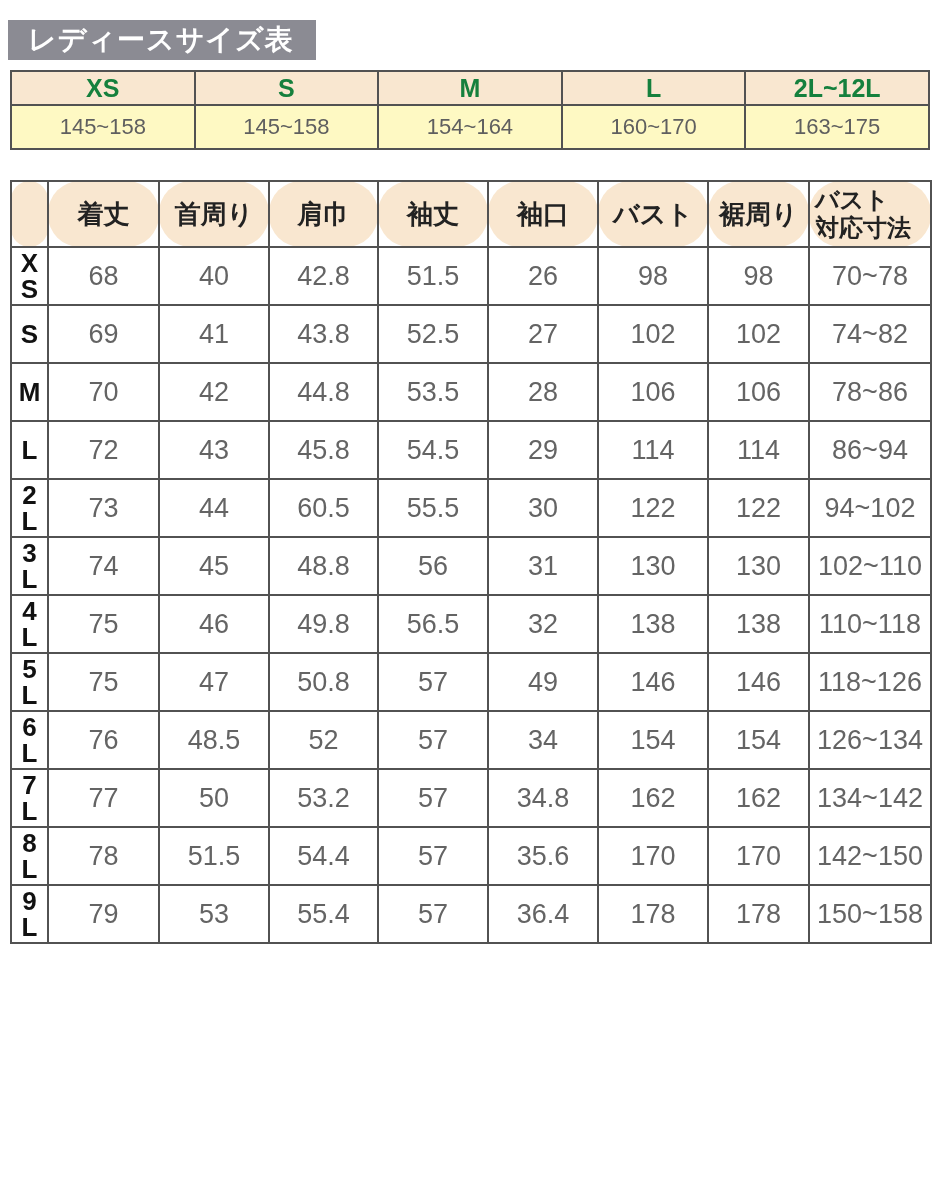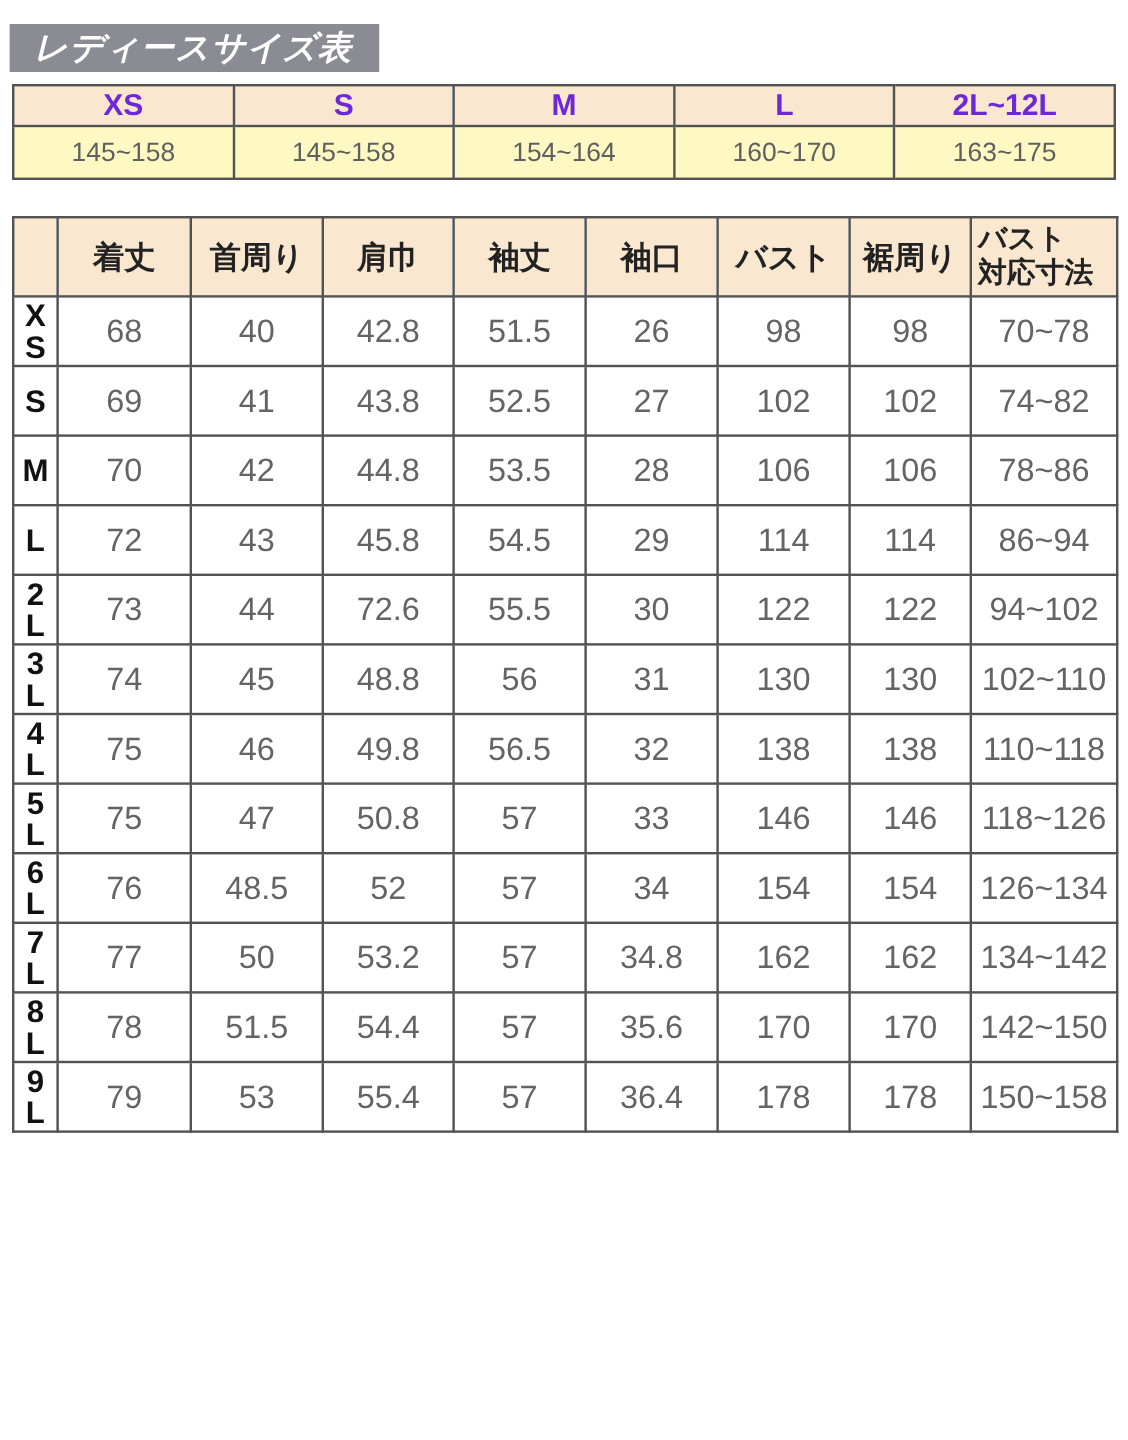--- a/index.html
+++ b/index.html
@@ -20,21 +20,20 @@
     display: inline-block;
     background: #8b8b93;
     color: #ffffff;
     font-size: 28px;
     font-weight: bold;
     line-height: 40px;
     height: 40px;
     padding: 0 22px 0 20px;
     margin-left: -2px;
     letter-spacing: 1px;
-    font-style: italic;
   }
   .subtitle {
     margin-top: 12px;
     font-size: 25px;
     font-weight: bold;
     color: #1e1e1e;
     letter-spacing: 1px;
   }
   table {
     border-collapse: collapse;
@@ -45,40 +44,41 @@
     border: 2px solid #525252;
     text-align: center;
     vertical-align: middle;
     padding: 0;
     overflow: hidden;
   }
   
   .height-table { margin-top: 10px; }
   .height-table th {
     background: #f9e7d0;
-    color: #6d28d9;
+    color: #15803d;
     font-size: 25px;
     font-weight: bold;
     height: 32px;
   }
   .height-table td {
     background: #fef9c3;
     color: #5f5f5f;
     font-size: 22px;
     font-weight: normal;
     height: 42px;
   }
   
   .size-table { margin-top: 30px; }
   .size-table thead th {
     background: #f9e7d0;
     color: #222222;
     font-size: 26px;
     font-weight: bold;
     height: 64px;
+    border-radius: 32px;
   }
   .size-table thead th.bust-header {
     text-align: left;
     font-size: 24px;
     line-height: 28px;
     padding-left: 5px;
     white-space: pre-line;
   }
   .size-table tbody td {
     background: #ffffff;
@@ -195,21 +195,21 @@
           <td>29</td>
           <td>114</td>
           <td>114</td>
           <td>86~94</td>
         </tr>
         <tr>
           <th class="label-col">2
 L</th>
           <td>73</td>
           <td>44</td>
-          <td>72.6</td>
+          <td>60.5</td>
           <td>55.5</td>
           <td>30</td>
           <td>122</td>
           <td>122</td>
           <td>94~102</td>
         </tr>
         <tr>
           <th class="label-col">3
 L</th>
           <td>74</td>
@@ -233,21 +233,21 @@
           <td>138</td>
           <td>110~118</td>
         </tr>
         <tr>
           <th class="label-col">5
 L</th>
           <td>75</td>
           <td>47</td>
           <td>50.8</td>
           <td>57</td>
-          <td>33</td>
+          <td>49</td>
           <td>146</td>
           <td>146</td>
           <td>118~126</td>
         </tr>
         <tr>
           <th class="label-col">6
 L</th>
           <td>76</td>
           <td>48.5</td>
           <td>52</td>

